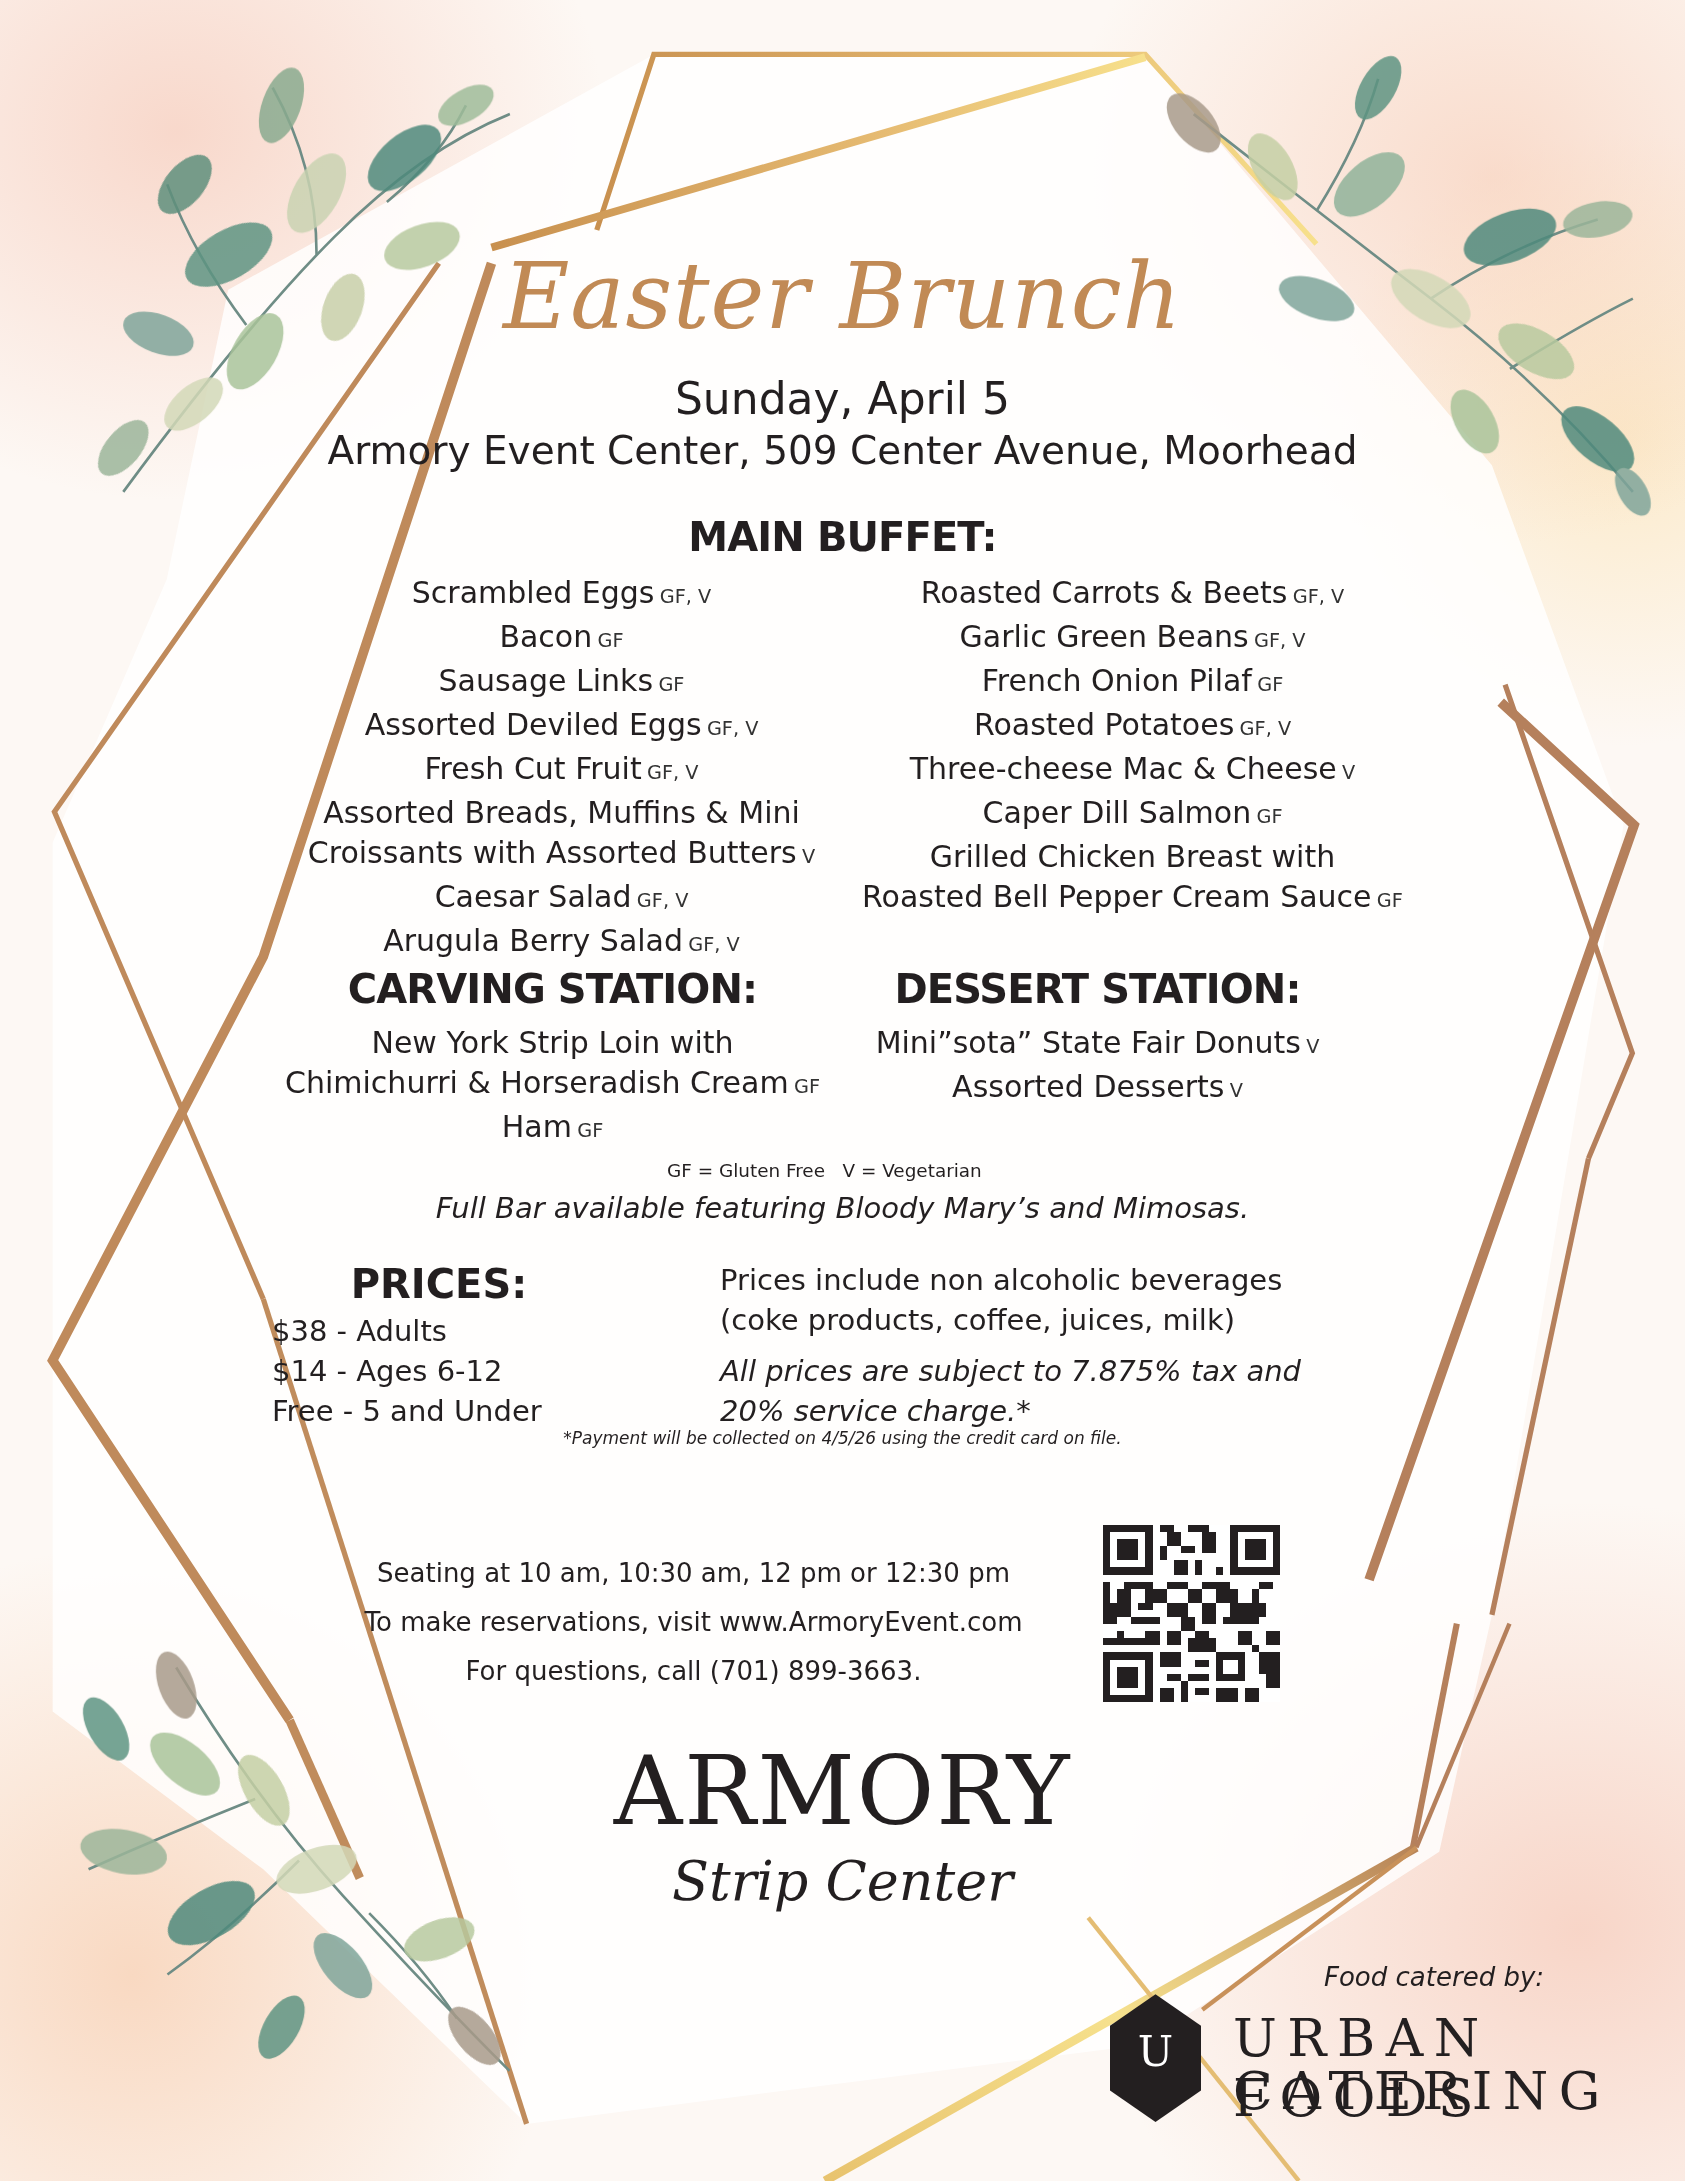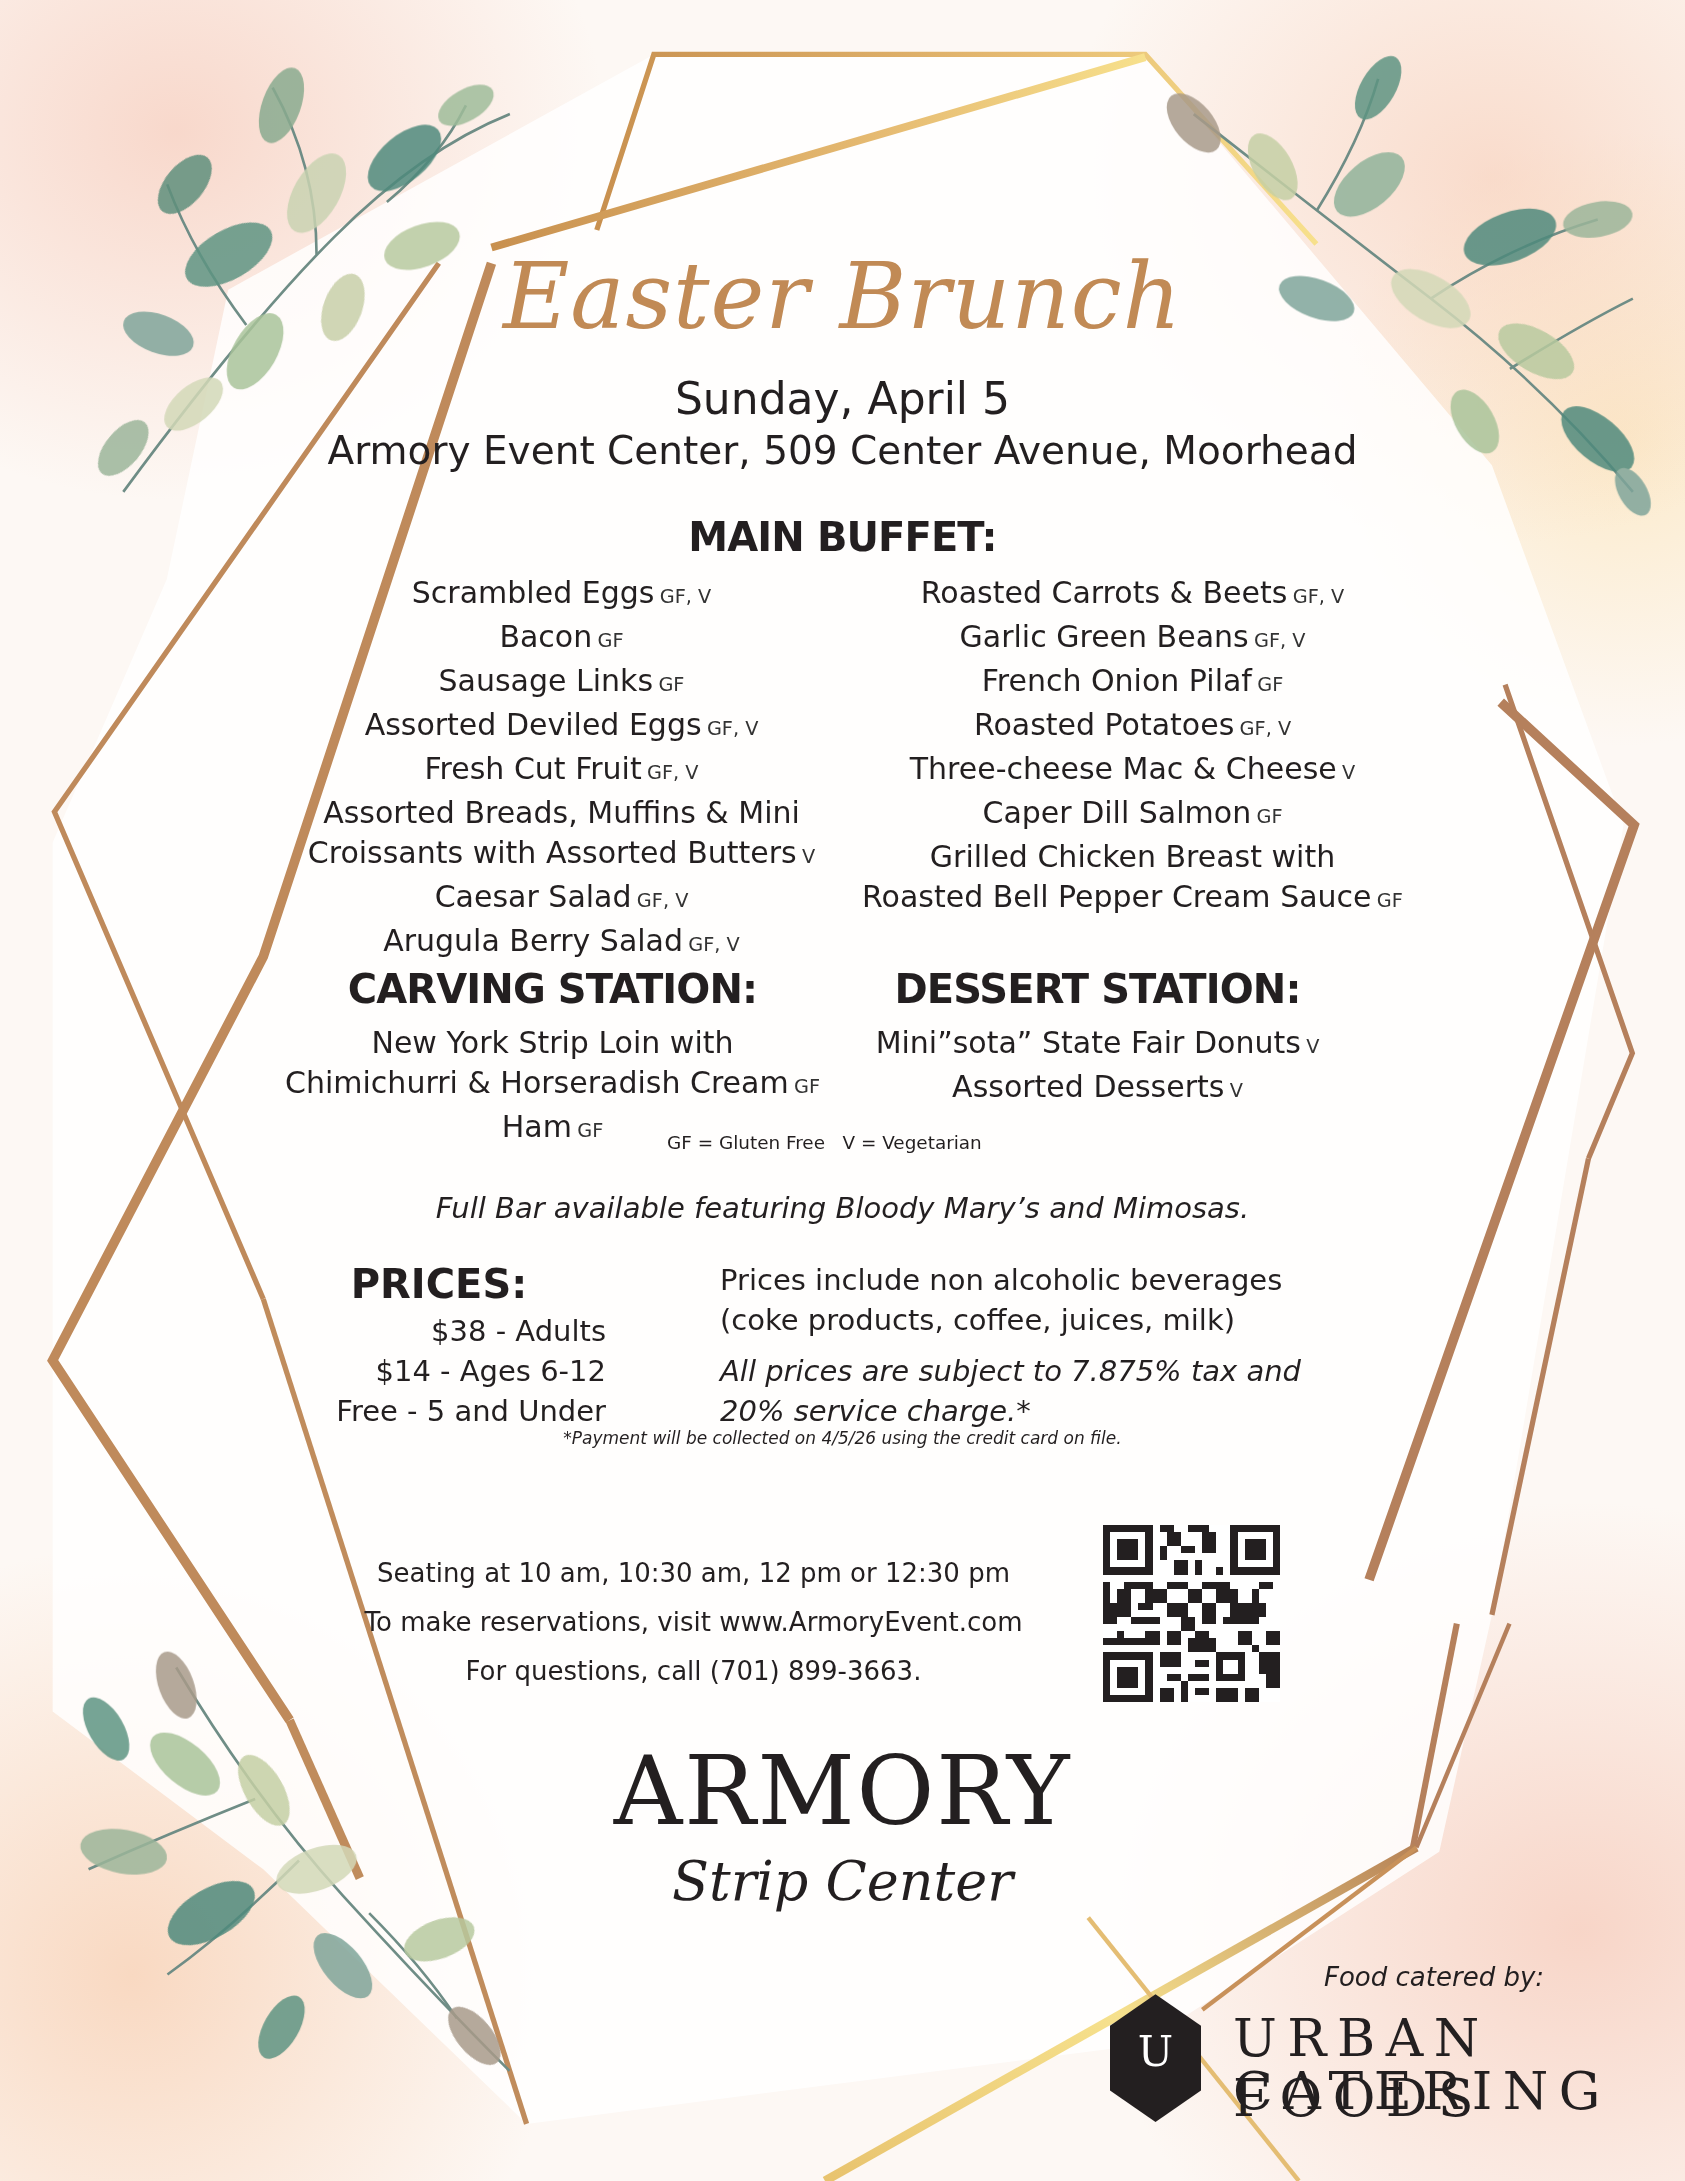--- a/index.html
+++ b/index.html
@@ -27,21 +27,21 @@
   .venue { top: 428px; font-size: 39px; }
   .h-main { top: 514px; font-size: 40px; font-weight: bold; letter-spacing: -0.9px; }
   .col { position: absolute; text-align: center; font-size: 30px; line-height: 40px; }
   .col .tag { font-size: 19.3px; color: #333; margin-left: 5.3px; }
   .col-left { left: 272px; width: 579px; top: 573px; }
   .col-right { left: 843px; width: 579px; top: 573px; }
   .h-sec { position: absolute; font-size: 40px; font-weight: bold; letter-spacing: -0.9px; text-align: center; }
   .legend { position: absolute; left: 667px; top: 1132px; font-size: 18.4px; }
   .bar-note { top: 1191px; font-size: 29px; font-style: italic; }
   .prices-h { position: absolute; left: 290px; width: 298px; top: 1261px; text-align: center; font-size: 40px; font-weight: bold; }
-  .prices-list { position: absolute; left: 272px; width: 334px; top: 1311px; text-align: right; font-size: 29px; line-height: 40px; }
+  .prices-list { position: absolute; left: 272px; width: 334px; top: 1311px; text-align: left; font-size: 29px; line-height: 40px; }
   .prices-info { position: absolute; left: 720px; width: 650px; top: 1260px; text-align: left; font-size: 29px; line-height: 40px; }
   .prices-info .it { font-style: italic; }
   .payment { top: 1428px; font-size: 17px; font-style: italic; }
   .contact { position: absolute; left: 325px; width: 737px; top: 1549px; text-align: center; font-size: 26px; line-height: 49px; }
   .qr { position: absolute; left: 1103px; top: 1525px; width: 177px; height: 177px; }
   .armory { top: 1736px; font-family: "DejaVu Serif", serif; font-size: 95px; letter-spacing: 1.8px; color: #231f20; }
   .armory-sub { top: 1850px; font-family: "DejaVu Serif", serif; font-style: italic; font-size: 54px; color: #231f20; }
   .catered { position: absolute; left: 1324px; top: 1962px; font-size: 26px; font-style: italic; }
   .hex { position: absolute; left: 1110px; top: 1994px; width: 91px; height: 128px; }
   .hex-letter { position: absolute; left: 1110px; top: 2027px; width: 91px; text-align: center; font-family: "DejaVu Serif", serif; font-size: 42px; color: #fff; }
@@ -192,21 +192,21 @@
     <div><span>New York Strip Loin with</span></div>
     <div><span>Chimichurri &amp; Horseradish Cream</span><span class="tag">GF</span></div>
     <div><span>Ham</span><span class="tag">GF</span></div>
   </div>
 
   <div class="col" style="left:808px;width:579px;top:1023px;">
     <div><span>Mini”sota” State Fair Donuts</span><span class="tag">V</span></div>
     <div><span>Assorted Desserts</span><span class="tag">V</span></div>
   </div>
 
-  <div class="legend" style="white-space:pre;">GF = Gluten Free   V = Vegetarian</div>
+  <div class="legend" style="white-space:pre;margin-top:28px;">GF = Gluten Free   V = Vegetarian</div>
 
   <div class="center bar-note">Full Bar available featuring Bloody Mary’s and Mimosas.</div>
 
   <div class="prices-h">PRICES:</div>
   <div class="prices-list">
     <div>$38 - Adults</div>
     <div>$14 - Ages 6-12</div>
     <div>Free - 5 and Under</div>
   </div>
   <div class="prices-info">

